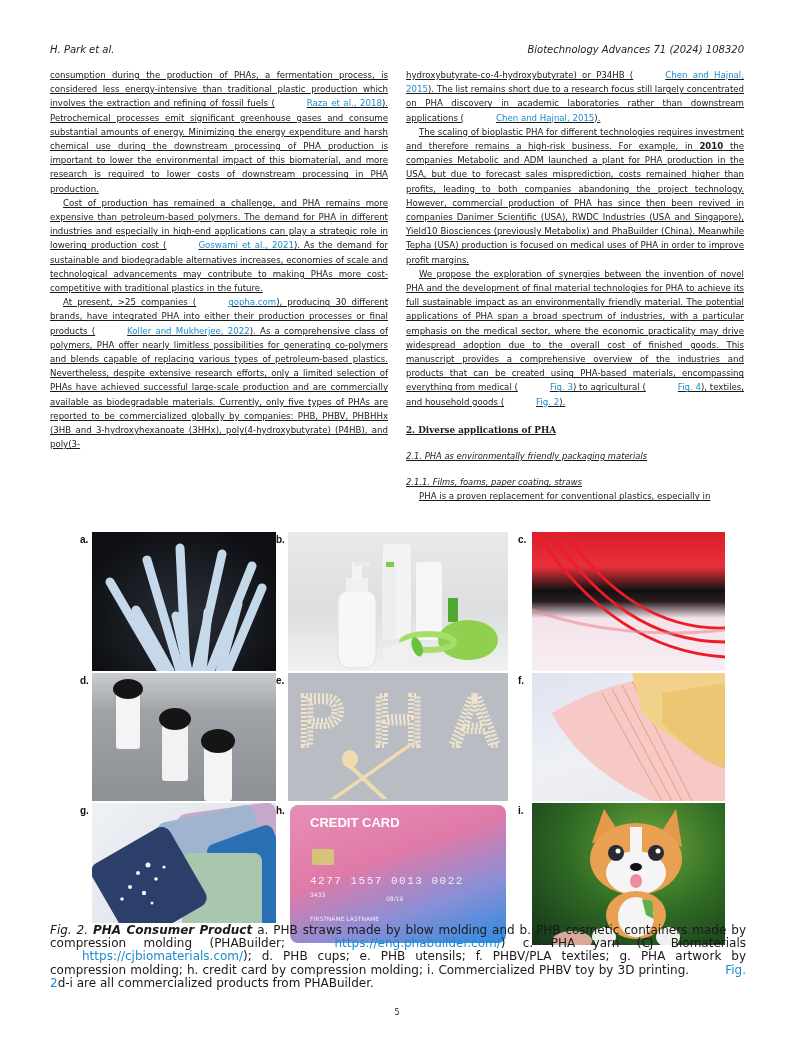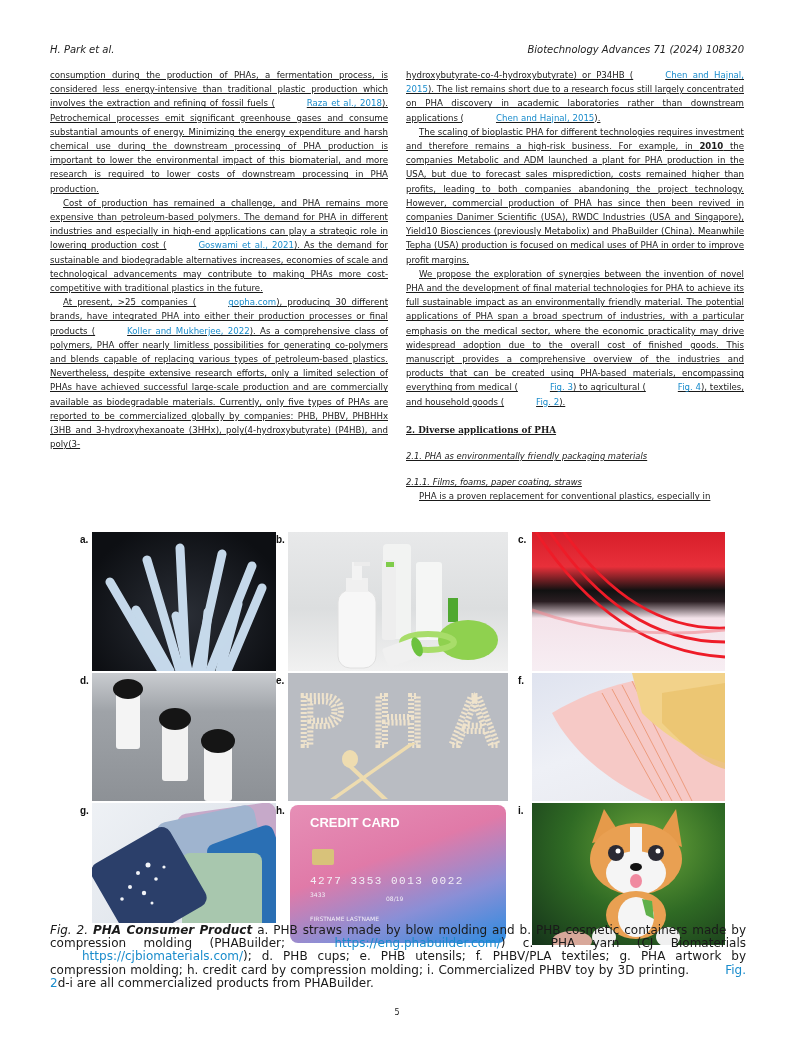--- a/index.html
+++ b/index.html
@@ -158,21 +158,21 @@
           <circle cx="30" cy="96" r="1.8"></circle>
           <circle cx="60" cy="100" r="1.5"></circle>
         </g>
     </svg>
   </div>
   <div class="plabel" style="left:0;top:273px;">g.</div>
 
   <div class="panel" style="left:210px;top:273px;width:216px;height:138px;border-radius:8px;background:linear-gradient(160deg,#e68fb6 0%,#e07aa8 40%,#8a8fd6 70%,#2d8be0 100%);">
     <div style="position:absolute;left:20px;top:10px;font-family:'Liberation Sans',sans-serif;font-weight:bold;font-size:13px;color:#fff;">CREDIT CARD</div>
     <div style="position:absolute;left:22px;top:44px;width:22px;height:16px;background:#d8c27a;border-radius:2px;"></div>
-    <div style="position:absolute;left:20px;top:70px;font-family:'Liberation Mono',monospace;font-size:11px;color:#f2eef6;letter-spacing:1.5px;">4277 3353 0013 0022</div>
+    <div style="position:absolute;left:20px;top:70px;font-family:'Liberation Mono',monospace;font-size:11px;color:#f2eef6;letter-spacing:1.5px;">4277 1557 0013 0022</div>
     <div style="position:absolute;left:20px;top:86px;font-size:6px;color:#f2eef6;">3433</div>
     <div style="position:absolute;left:96px;top:90px;font-size:6px;color:#f2eef6;">08/19</div>
     <div style="position:absolute;left:20px;top:110px;font-size:6px;color:#f2eef6;">FIRSTNAME LASTNAME</div>
   </div>
   <div class="plabel" style="left:196px;top:273px;">h.</div>
 
   <div class="panel" style="left:452px;top:271px;width:193px;height:142px;background:radial-gradient(ellipse at 60% 30%,#6ba53a 0%,#2f6a24 50%,#15331a 100%);">
     <svg width="193" height="142" viewBox="0 0 193 142">
       <polygon points="60,40 72,6 90,34" fill="#e59a4a"></polygon>
       <polygon points="126,34 144,6 150,44" fill="#e59a4a"></polygon>

